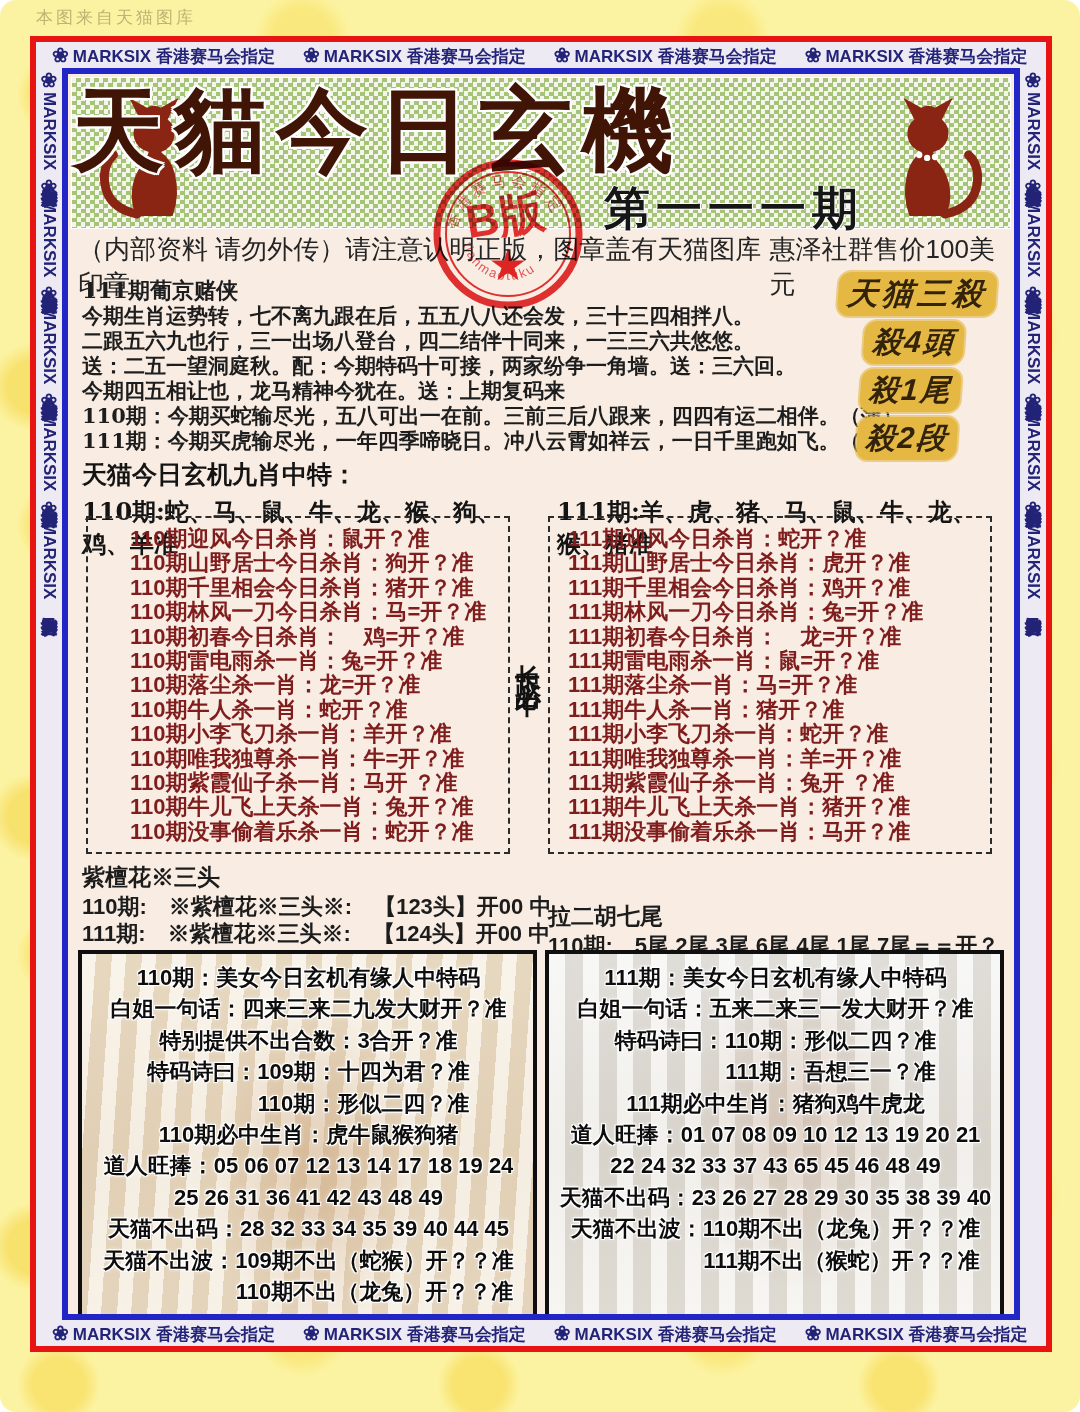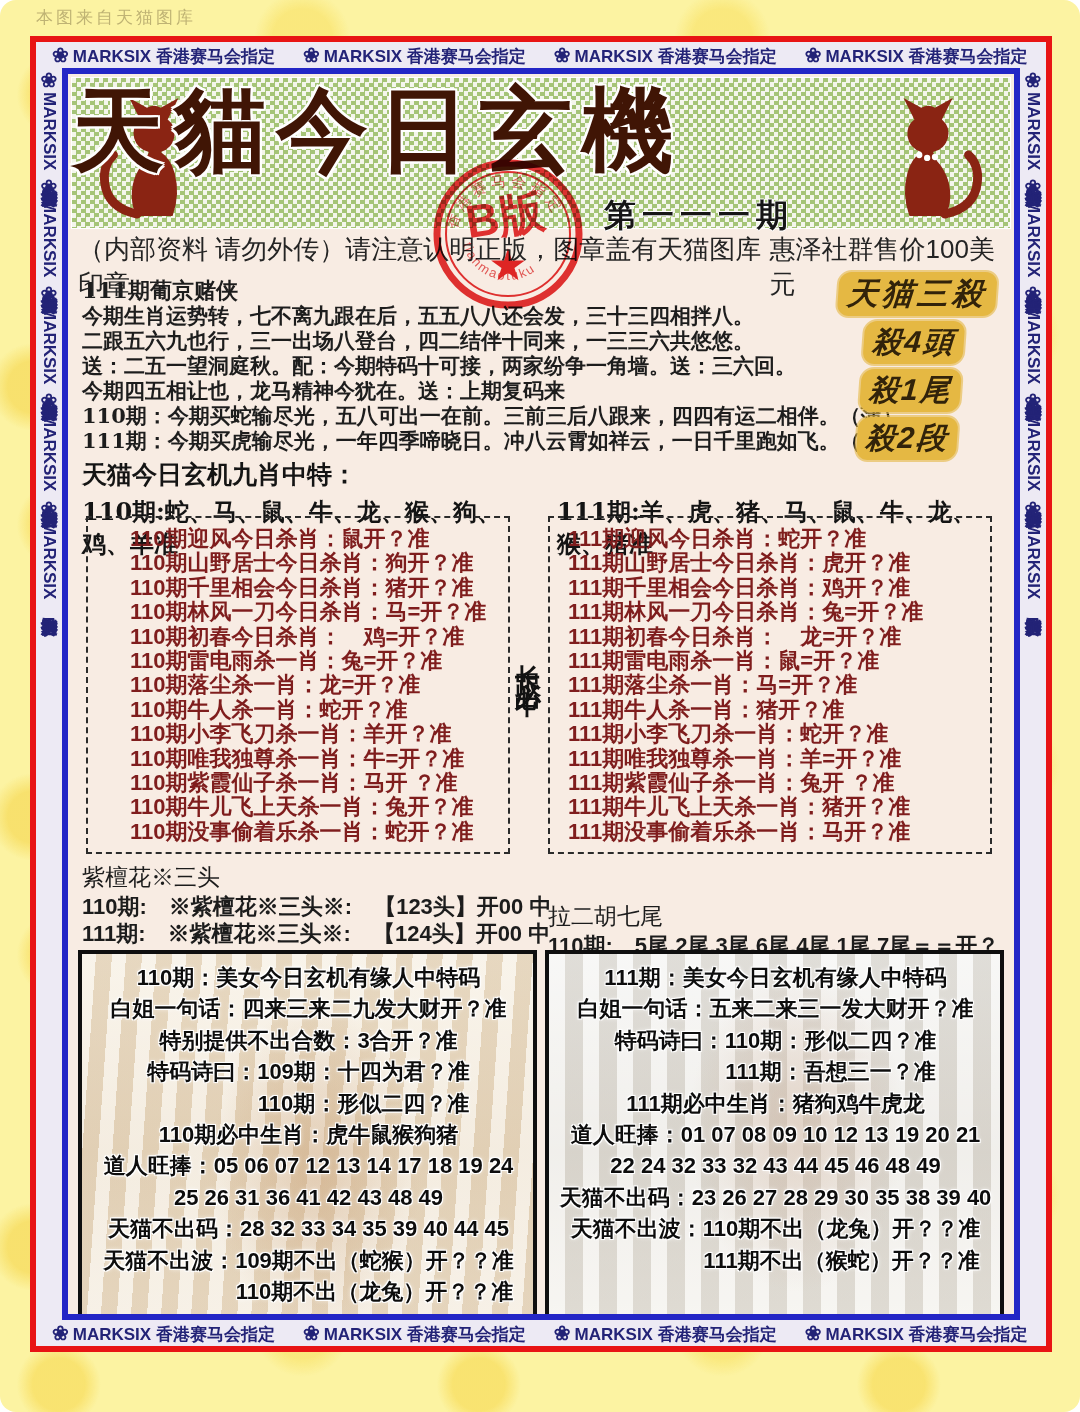--- a/index.html
+++ b/index.html
@@ -29,21 +29,21 @@
   .content{position:relative;width:100%;height:100%;background:#f8ece3;overflow:hidden;color:#1c1c1c;}
 
   
   .header{position:absolute;left:3px;top:3px;right:3px;height:150px;
     background:repeating-conic-gradient(#a5c477 0% 25%, #f4f6ec 25% 50%) 0 0/9px 9px;
     border:1px solid #fff;}
   .title{position:absolute;left:0;right:0;top:0;
     font-family:"DejaVu Serif",serif;font-weight:bold;font-size:92px;line-height:104px;
     color:#401505;letter-spacing:10px;
     text-shadow:2px 0 0 #fff,-2px 0 0 #fff,0 2px 0 #fff,0 -2px 0 #fff,2px 2px 0 #fff,-2px -2px 0 #fff,2px -2px 0 #fff,-2px 2px 0 #fff;}
-  .issue{position:absolute;left:532px;top:116px;font-size:32px;font-weight:bold;color:#161616;letter-spacing:6px;
+  .issue{position:absolute;left:532px;top:100px;font-size:46px;font-weight:bold;color:#161616;letter-spacing:6px;
     text-shadow:1px 0 0 #fff,-1px 0 0 #fff,0 1px 0 #fff,0 -1px 0 #fff;font-family:Liberation Mono, monospace;}
   .cat{position:absolute;top:14px;width:112px;height:128px;color:#8a2413;}
   .cat.leftcat{left:18px;}
   .cat.rightcat{right:18px;}
 
   
   .stamp{position:absolute;left:364px;top:84px;width:152px;height:152px;z-index:6;opacity:.92;mix-blend-mode:multiply;}
 
   
   .notice{position:absolute;top:158px;left:10px;right:8px;display:flex;justify-content:space-between;
@@ -74,21 +74,21 @@
   .kill-box.kleft{width:424px;}
   .kill-box.kright{flex:1;padding-left:18px;}
   .midcol{width:38px;display:flex;justify-content:center;}
   .midtext{writing-mode:vertical-rl;font-size:26px;font-weight:bold;letter-spacing:9px;color:#121212;margin-top:128px;}
   .kill-line{font-size:22px;font-weight:600;line-height:24.4px;color:#7f1d1d;white-space:pre;}
 
   
   .tails{position:absolute;top:788px;left:14px;right:10px;display:flex;}
   .tailcol.tleft{width:466px;}
   .tailcol.tright{flex:1;margin-top:39px;}
-  .tail-title{font-size:23px;font-weight:400;}
+  .tail-title{font-size:23px;font-weight:700;}
   .tail-line{font-size:22px;font-weight:600;line-height:27px;white-space:pre;}
 
   
   .photos{position:absolute;top:876px;left:10px;right:10px;height:368px;display:flex;gap:8px;}
   .photo-box{flex:1;border:4px solid #0f0f0f;box-sizing:border-box;position:relative;overflow:hidden;padding:8px 6px 0 8px;text-align:center;}
   .photo-box.p110{background:
       radial-gradient(ellipse 150px 240px at 52% 60%, rgba(196,150,104,.38), rgba(196,150,104,0) 70%),
       repeating-linear-gradient(94deg, rgba(255,255,255,.5) 0 14px, rgba(214,192,162,.42) 14px 30px),
       linear-gradient(180deg,#f3e9d6 0%,#e9dac2 55%,#efe3cf 100%);}
   .photo-box.p111{background:
@@ -256,21 +256,21 @@
                 <div class="pline">　　　　　　110期不出（龙兔）开？？准</div>
               </div>
             <div class="photo-box p111">
 
             <div class="pline">111期：美女今日玄机有缘人中特码</div>
                 <div class="pline">白姐一句话：五来二来三一发大财开？准</div>
                 <div class="pline">特码诗曰：110期：形似二四？准</div>
                 <div class="pline">　　　　　111期：吾想三一？准</div>
                 <div class="pline">111期必中生肖：猪狗鸡牛虎龙</div>
                 <div class="pline">道人旺捧：01 07 08 09 10 12 13 19 20 21</div>
-                <div class="pline">22 24 32 33 32 43 44 45 46 48 49</div>
+                <div class="pline">22 24 32 33 37 43 65 45 46 48 49</div>
                 <div class="pline">天猫不出码：23 26 27 28 29 30 35 38 39 40</div>
                 <div class="pline">天猫不出波：110期不出（龙兔）开？？准</div>
                 <div class="pline">　　　　　　111期不出（猴蛇）开？？准</div>
               </div>
           </div>
 
         </div>
       </div>
     </div>
   </div>

